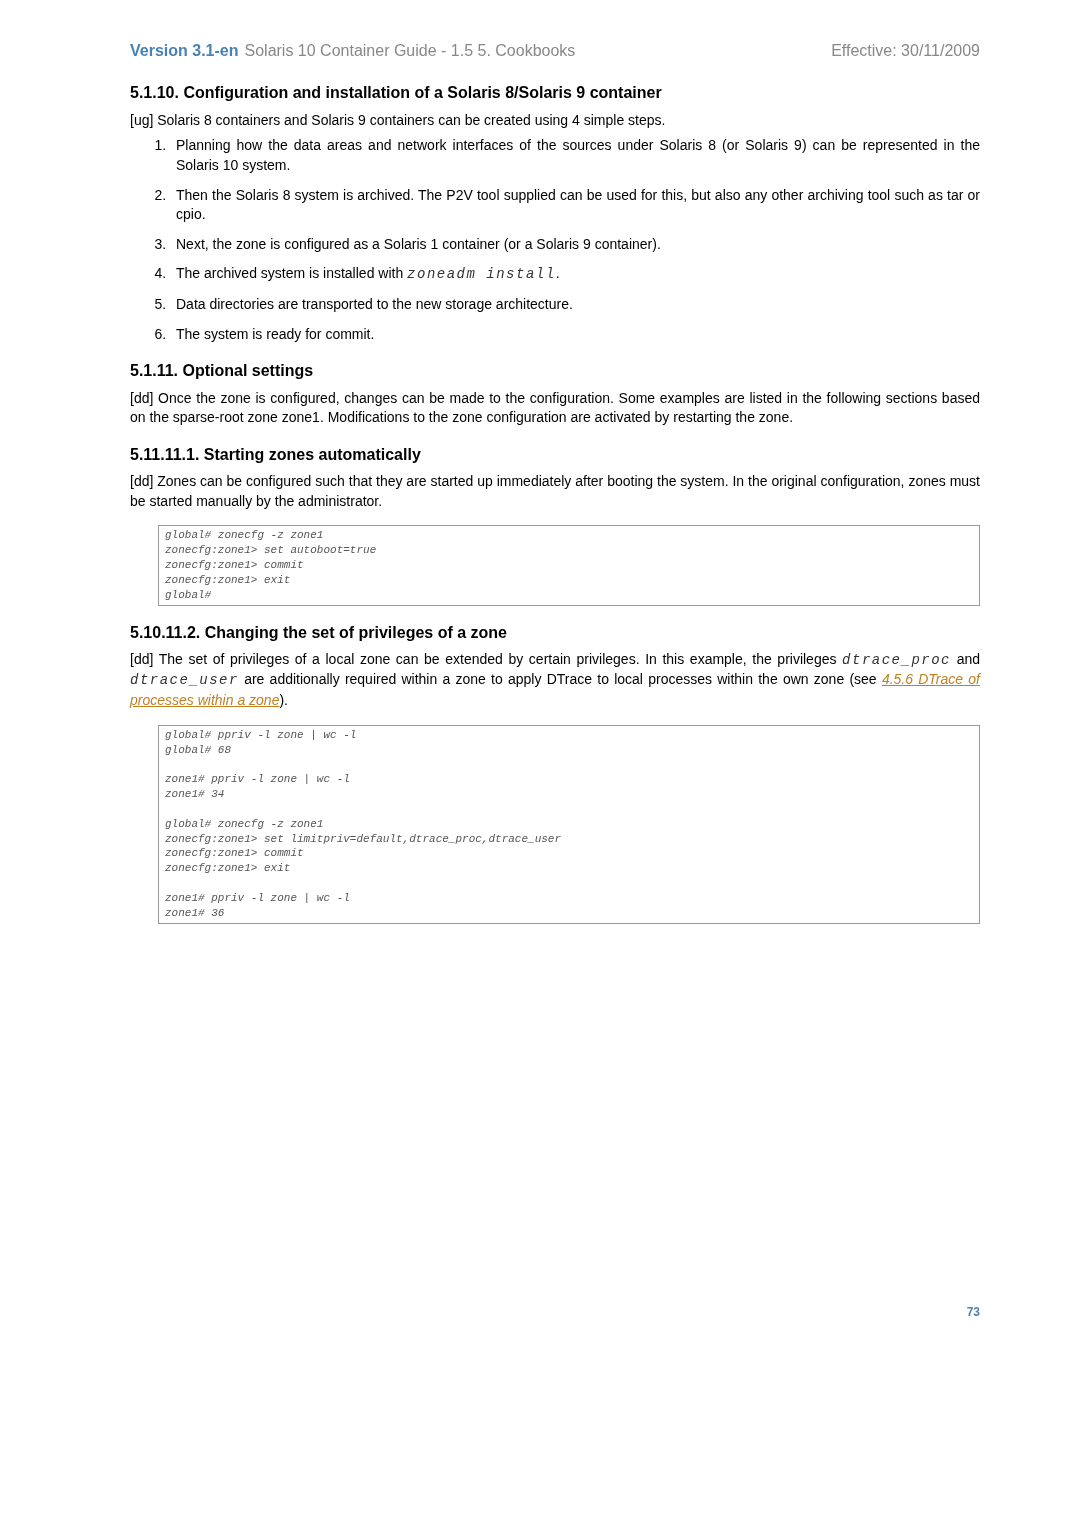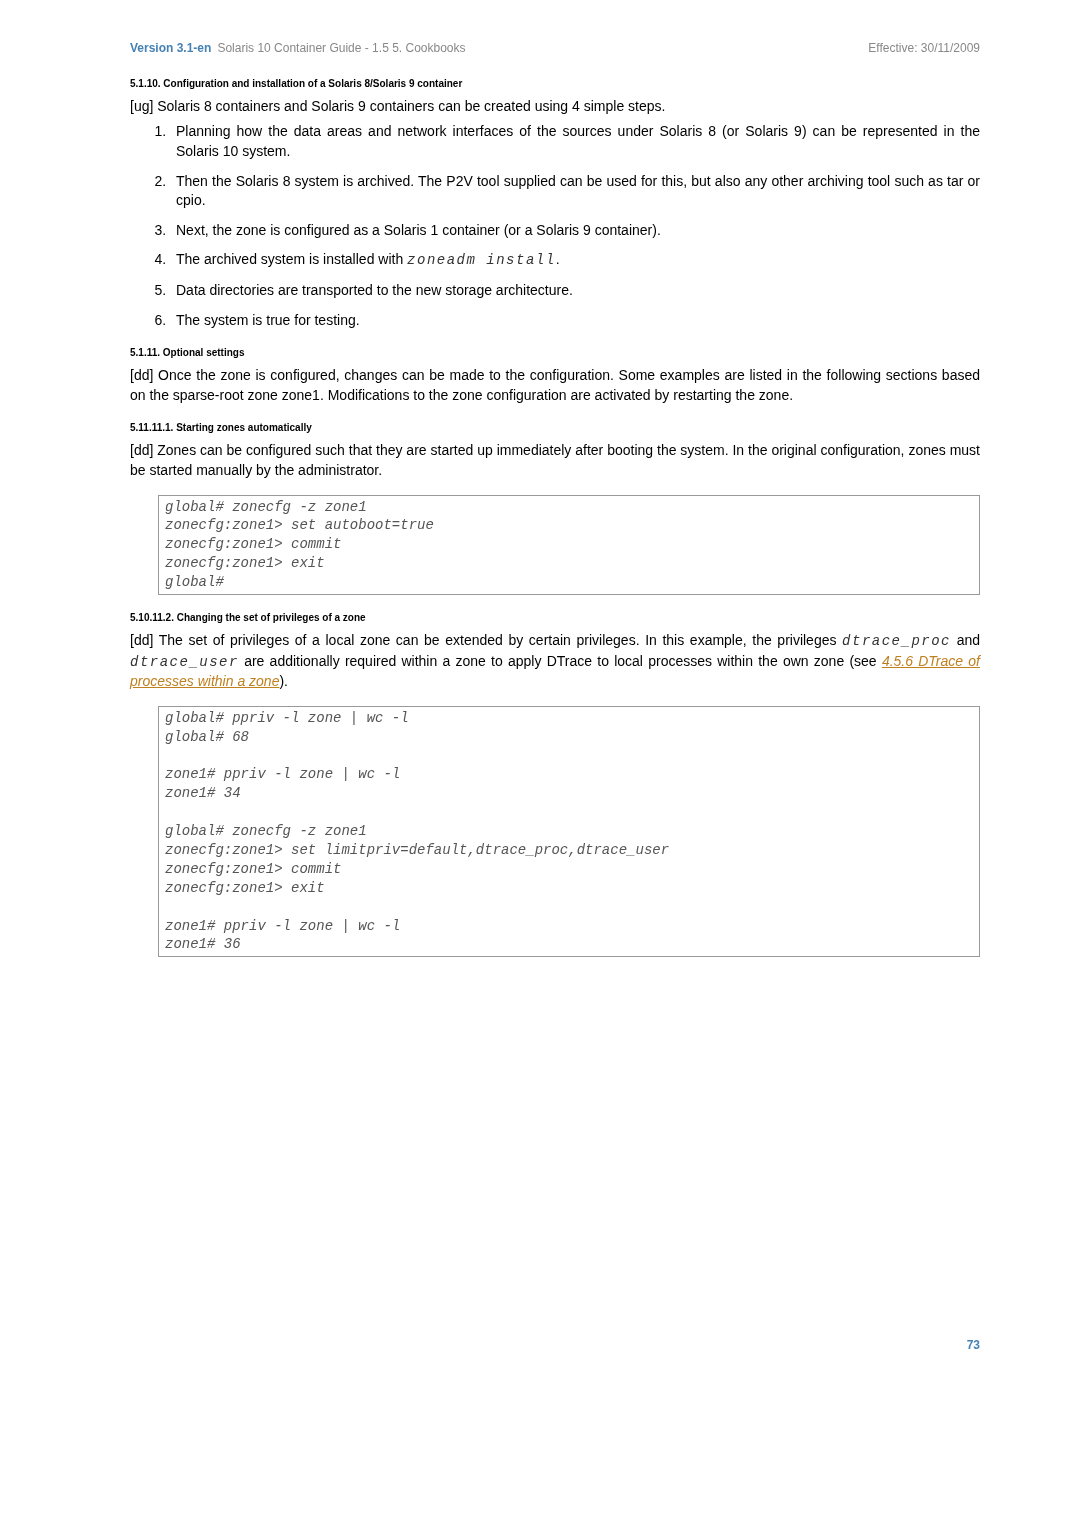--- a/index.html
+++ b/index.html
@@ -5,36 +5,36 @@
     * { margin: 0; padding: 0; box-sizing: border-box; }
     body {
       font-family: Arial, Helvetica, sans-serif;
       font-size: 14px;
       color: #000;
       background: #fff;
       width: 1080px;
       padding: 40px 100px 40px 130px;
       line-height: 1.4;
     }
-    .header { display: flex; justify-content: space-between; margin-bottom: 20px; font-size: 12px; }
+    .header { display: flex; justify-content: space-between; margin-bottom: 20px; font-size: 16px; }
     .header-left { display: flex; gap: 6px; }
     .header-version { color: #4682b4; font-weight: bold; }
     .header-title { color: #888; }
     .header-right { color: #888; }
-    h3 { font-size: 10px; font-weight: bold; margin-top: 16px; margin-bottom: 6px; }
+    h3 { font-size: 16px; font-weight: bold; margin-top: 16px; margin-bottom: 6px; }
     p { text-align: justify; margin-bottom: 6px; }
     ol { margin-left: 40px; margin-top: 6px; margin-bottom: 10px; }
     ol li { margin-bottom: 10px; text-align: justify; padding-left: 6px; }
     .code-block {
       border: 1px solid #999;
       padding: 2px 6px;
       margin: 14px 0 14px 28px;
       font-family: "Courier New", monospace;
       font-style: italic;
-      font-size: 14px;
+      font-size: 11px;
       color: #555;
       line-height: 1.35;
       white-space: pre;
     }
     .mono { font-family: "Courier New", monospace; font-style: italic; letter-spacing: 1.5px; color: #333; }
     .link { color: #c08020; text-decoration: underline; font-style: italic; }
     .page-num { text-align: right; color: #4682b4; font-weight: bold; font-size: 12px; margin-top: 380px; }
   </style>
 </head>
 <body>
@@ -48,21 +48,21 @@
 </div>
 
 <h3>5.1.10. Configuration and installation of a Solaris 8/Solaris 9 container</h3>
 <p>[ug] Solaris 8 containers and Solaris 9 containers can be created using 4 simple steps.</p>
 <ol>
   <li>Planning how the data areas and network interfaces of the sources under Solaris 8 (or Solaris 9) can be represented in the Solaris 10 system.</li>
   <li>Then the Solaris 8 system is archived. The P2V tool supplied can be used for this, but also any other archiving tool such as tar or cpio.</li>
   <li>Next, the zone is configured as a Solaris 1 container (or a Solaris 9 container).</li>
   <li><span>The archived system is installed with </span><span class="mono">zoneadm install</span><span>.</span></li>
   <li>Data directories are transported to the new storage architecture.</li>
-  <li>The system is true for testing.</li>
+  <li>The system is ready for commit.</li>
 </ol>
 
 <h3>5.1.11. Optional settings</h3>
 <p>[dd] Once the zone is configured, changes can be made to the configuration. Some examples are listed in the following sections based on the sparse-root zone zone1. Modifications to the zone configuration are activated by restarting the zone.</p>
 
 <h3>5.11.11.1. Starting zones automatically</h3>
 <p>[dd] Zones can be configured such that they are started up immediately after booting the system. In the original configuration, zones must be started manually by the administrator.</p>
 <div class="code-block">global# zonecfg -z zone1
 zonecfg:zone1&gt; set autoboot=true
 zonecfg:zone1&gt; commit

